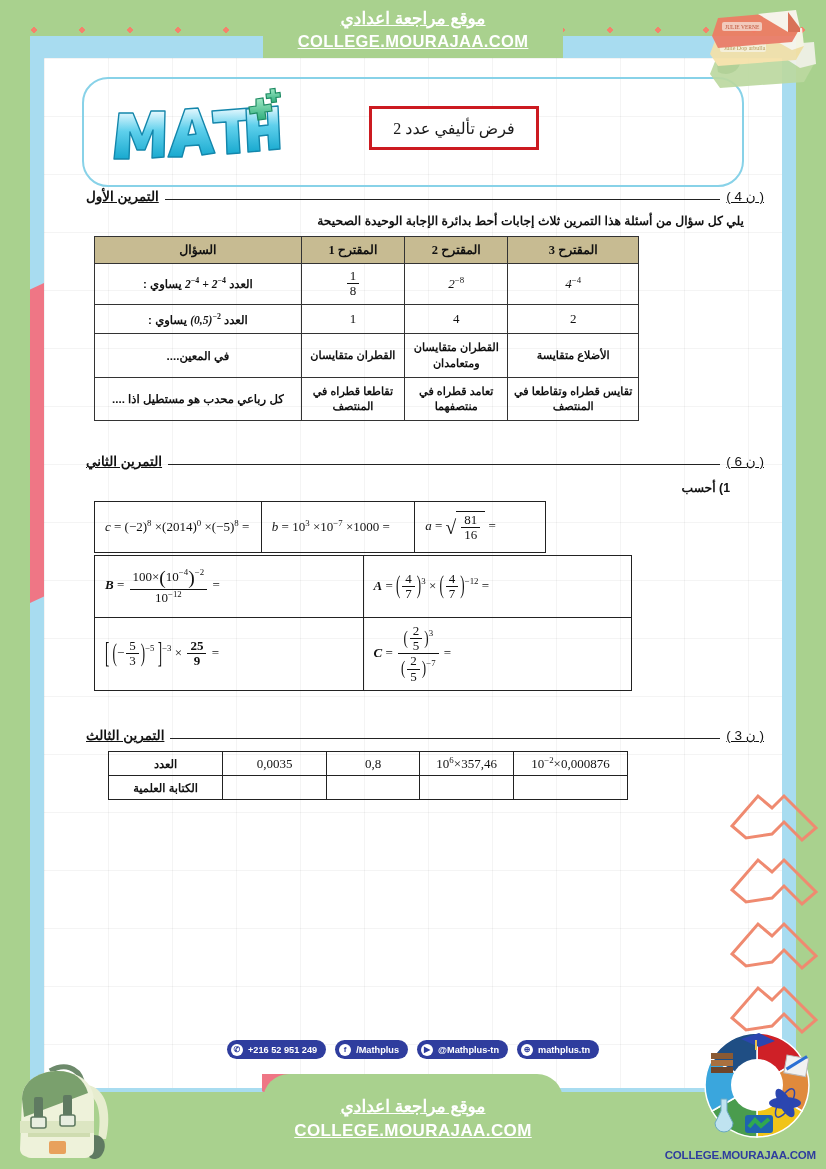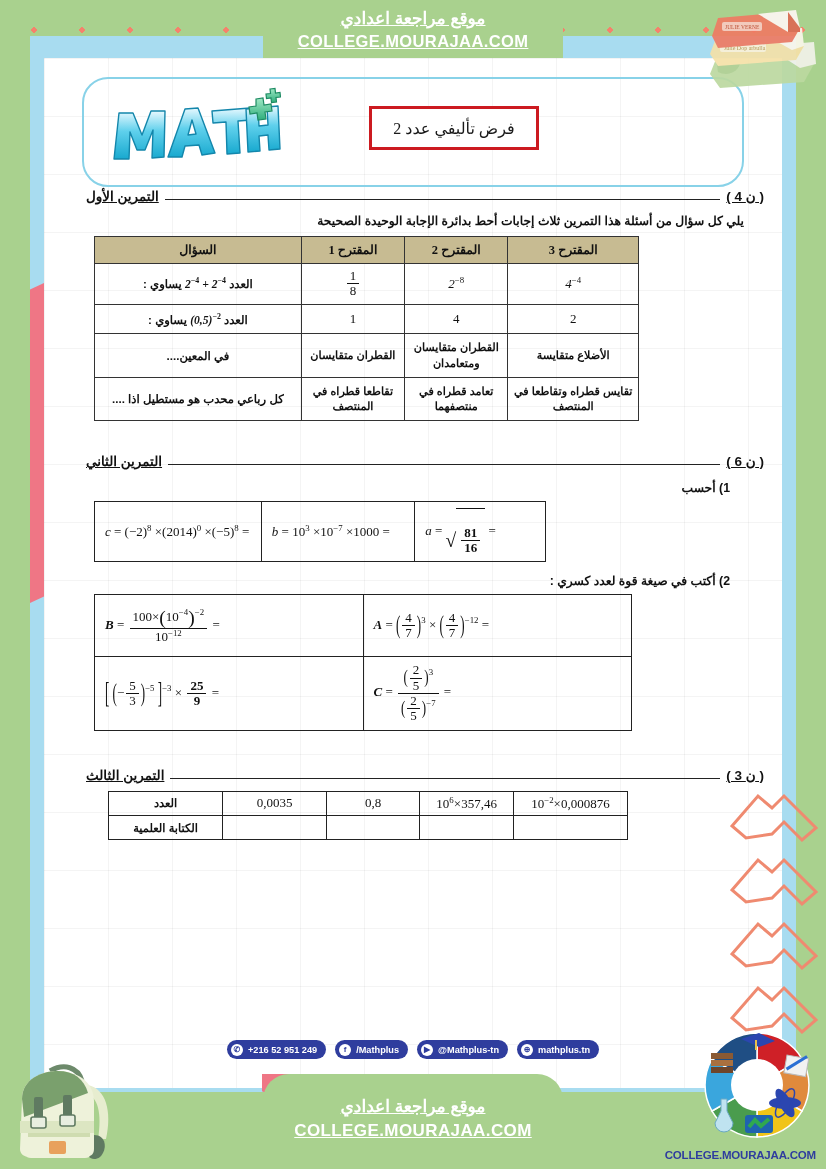--- a/index.html
+++ b/index.html
@@ -97,21 +97,21 @@
     display:flex; flex-direction:row-reverse; align-items:flex-end;
     margin:0 0 4px 0; direction:rtl;
   }
   .ex-title{
     font-size:13.5px; font-weight:bold; color:#111;
     text-decoration:underline; white-space:nowrap;
     font-family:"Liberation Sans", sans-serif;
   }
   .ex-rule{ flex:1; border-bottom:1.3px solid #222; margin:0 6px 4px 6px; }
   .ex-pts{
-    font-size:13.5px; font-weight:bold; color:#111;
+    font-size:13.5px; font-weight:normal; color:#111;
     text-decoration:underline; white-space:nowrap; direction:ltr;
   }
   .ex-sub{
     direction:rtl; text-align:right; font-size:12.3px; font-weight:bold;
     color:#111; margin:10px 20px 8px 0; letter-spacing:.1px;
   }
   .ex-num{
     direction:rtl; text-align:right; font-size:12.3px; font-weight:bold;
     color:#111; margin:12px 34px 6px 0;
   }
@@ -152,21 +152,21 @@
   .frac{
     display:inline-block; vertical-align:middle; text-align:center;
     line-height:1.1; margin:0 2px;
   }
   .frac .n{ display:block; border-bottom:1.2px solid #111; padding:0 3px; }
   .frac .d{ display:block; padding:0 3px; }
   .par{ font-size:1.5em; font-weight:300; vertical-align:middle; font-style:normal;}
   .bigpar{ display:inline-block; transform:scaleY(1.9); font-style:normal; }
   .sqrt{ display:inline-block; vertical-align:middle; }
   .sqrt .rad{ font-size:1.5em; vertical-align:-.15em; }
-  .sqrt .body{ border-top:1.2px solid #111; padding:17px 3px 0 3px; display:inline-block;font-weight:bold; }
+  .sqrt .body{ border-top:1.2px solid #111; padding:1px 3px 0 3px; display:inline-block; }
   .brk{ display:inline-block; transform:scaleY(2.3); font-style:normal; font-weight:300;}
   
   table.sci{
     border-collapse:collapse; width:520px; margin:8px 0 0 22px;
     direction:rtl; table-layout:fixed; font-family:"Liberation Serif", serif;
   }
   table.sci td{
     border:1.3px solid #222; text-align:center; font-size:13px;
     height:24px; color:#111; padding:3px 2px;
   }
@@ -368,21 +368,20 @@
           <span class="m">b</span> = 10<span class="up">3</span> ×10<span class="up">−7</span> ×1000 =
         </td>
         <td style="width:29%">
           <span class="m">a</span> =
           <span class="sqrt"><span class="rad">√</span><span class="body"><span class="frac"><span class="n">81</span><span class="d">16</span></span></span></span> =
         </td>
       </tr>
     </tbody>
       </table>
 
-    <div class="ex-num">2)  أكتب في صيغة قوة لعدد كسري :</div>
 
     <table class="calc t-calc2">
       <tbody>
           <tr>
         <td style="width:50%">
           <span class="m" style="font-weight:bold">B</span> =
           <span class="frac">
             <span class="n">100×<span class="par">(</span>10<span class="up">−4</span><span class="par">)</span><span class="up">−2</span></span>
             <span class="d">10<span class="up">−12</span></span>
           </span> =

